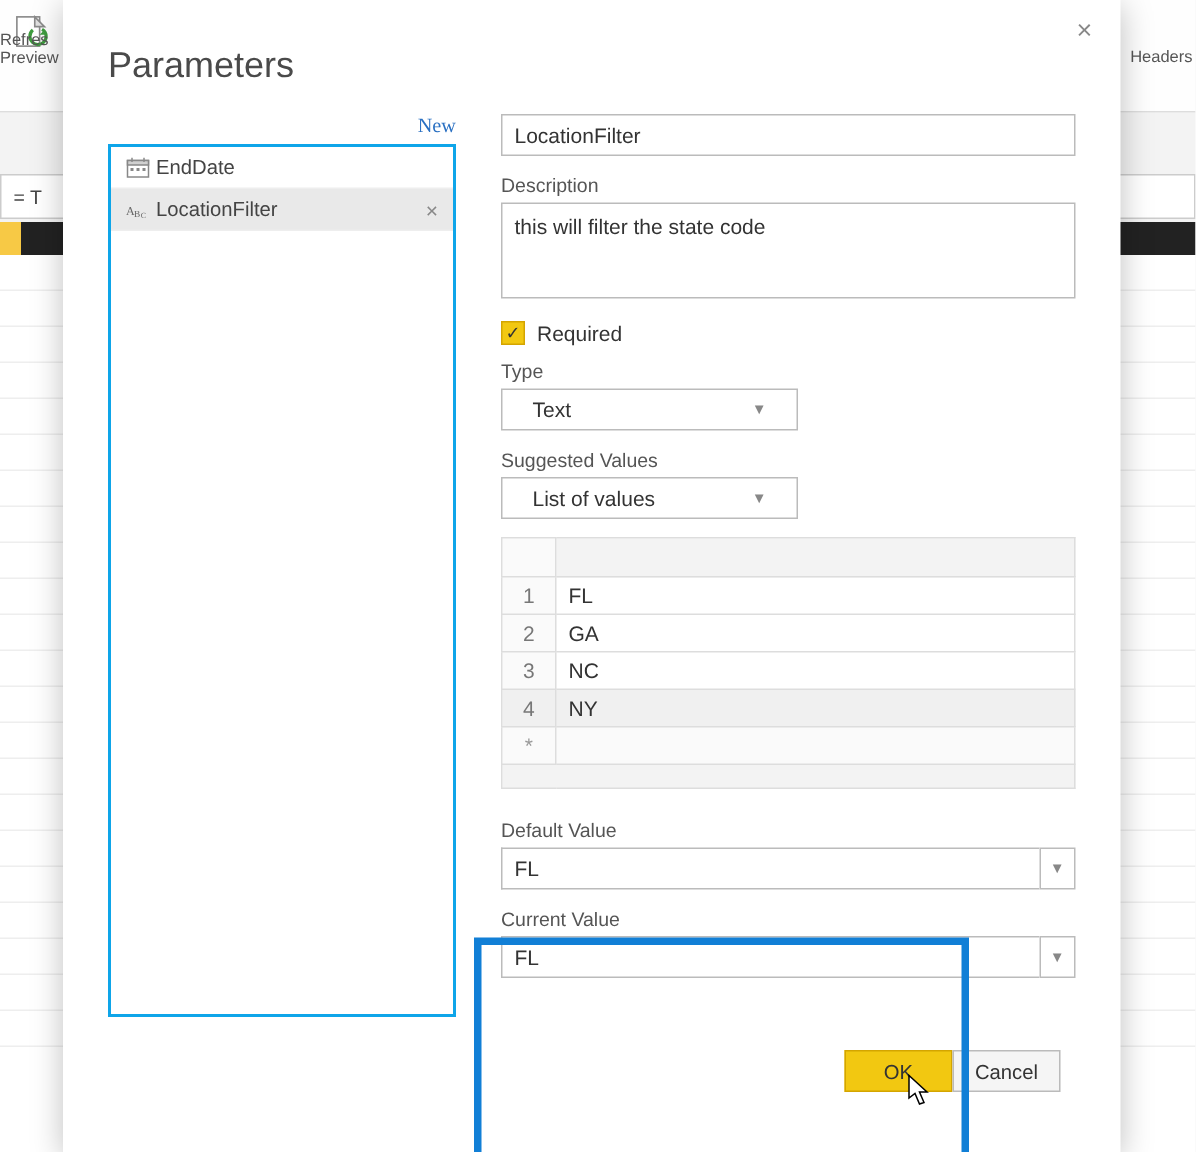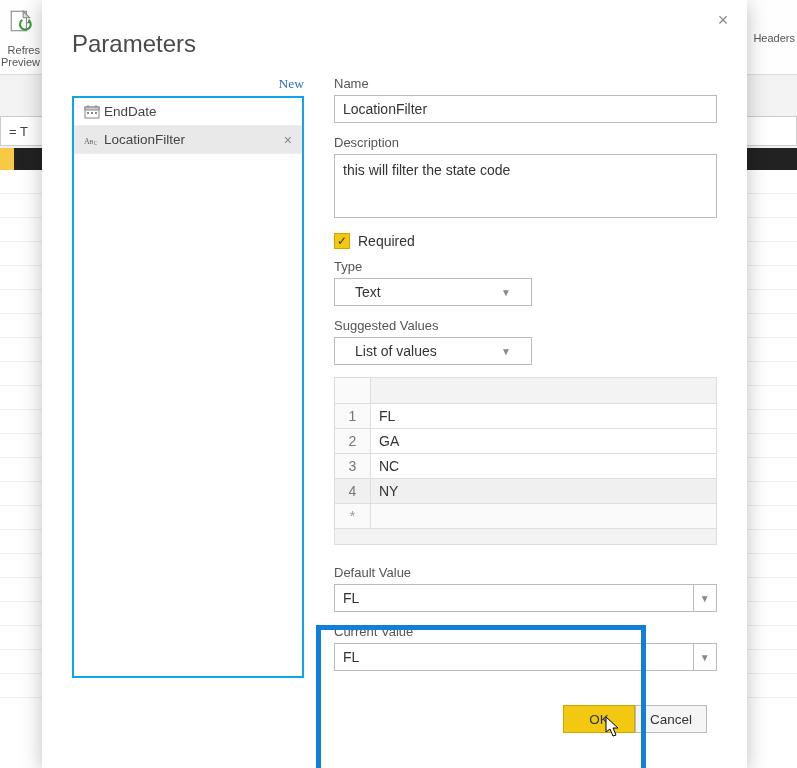--- a/index.html
+++ b/index.html
@@ -26,21 +26,21 @@
       position: absolute;
       font-size: 11px;
       color: #555;
     }
     .bg-ribbon .refresh-icon {
       position: absolute;
       left: 8px; top: 8px;
     }
     .bg-ribbon .refresh-icon svg { width: 26px; height: 26px;}
     .bg-ribbon .refresh-label {
-      left: 0; top: 44px; width: 40px; text-align:right;
+      left: 0; top: 21px; width: 40px; text-align:left;
     }
     .bg-ribbon .headers-label {
       right: 2px; top: 32px;
     }
 
     .bg-formula {
       position: absolute;
       left: 0; top: 116px;
       width: 100%;
       height: 30px;
@@ -340,21 +340,20 @@
               </svg>
           </span>
           <span class="plabel">LocationFilter</span>
           <span class="pdel">×</span>
         </div>
       </div>
     </div>
 
     <div class="right-panel">
       <div class="group">
-        <div class="field-label">Name</div>
         <input class="txt-input" value="LocationFilter" style="">
       </div>
       <div class="group">
         <div class="field-label">Description</div>
         <textarea class="txt-input desc" style="">this will filter the state code</textarea>
       </div>
 
       <div class="check-row">
         <div class="cbox">✓</div>
         <span class="clabel">Required</span>

